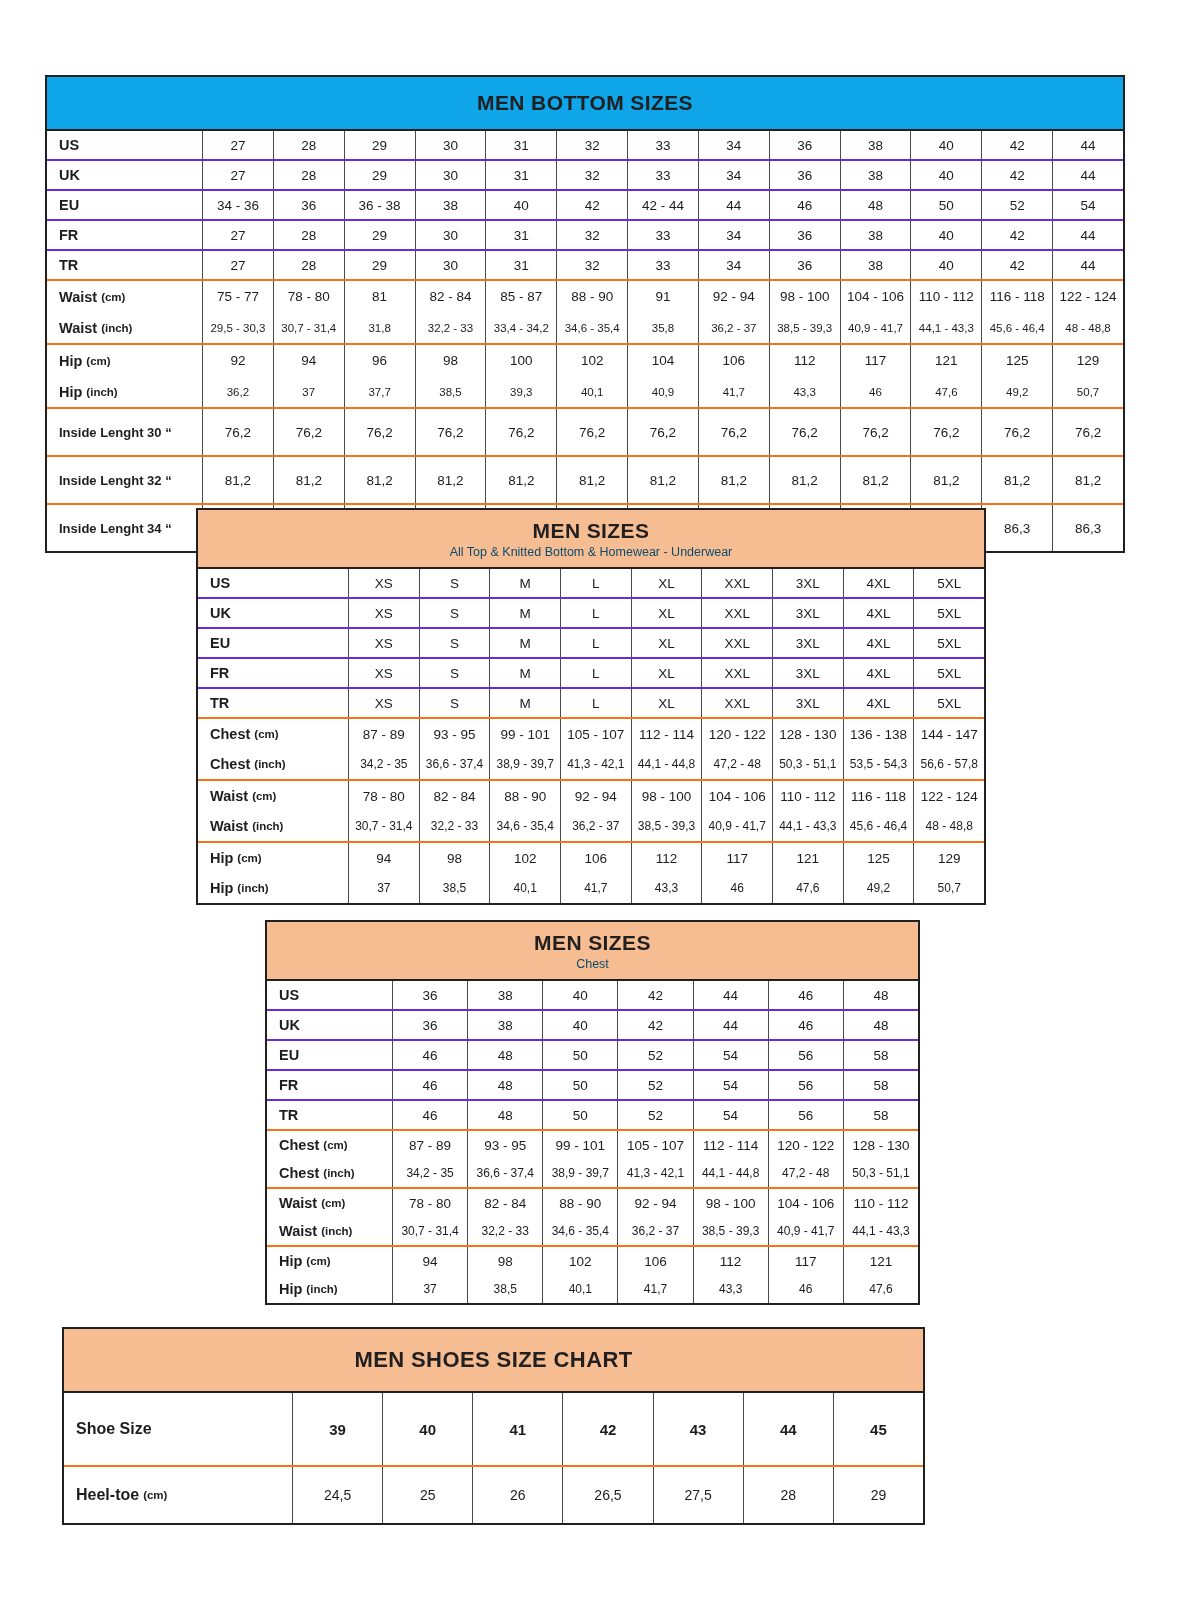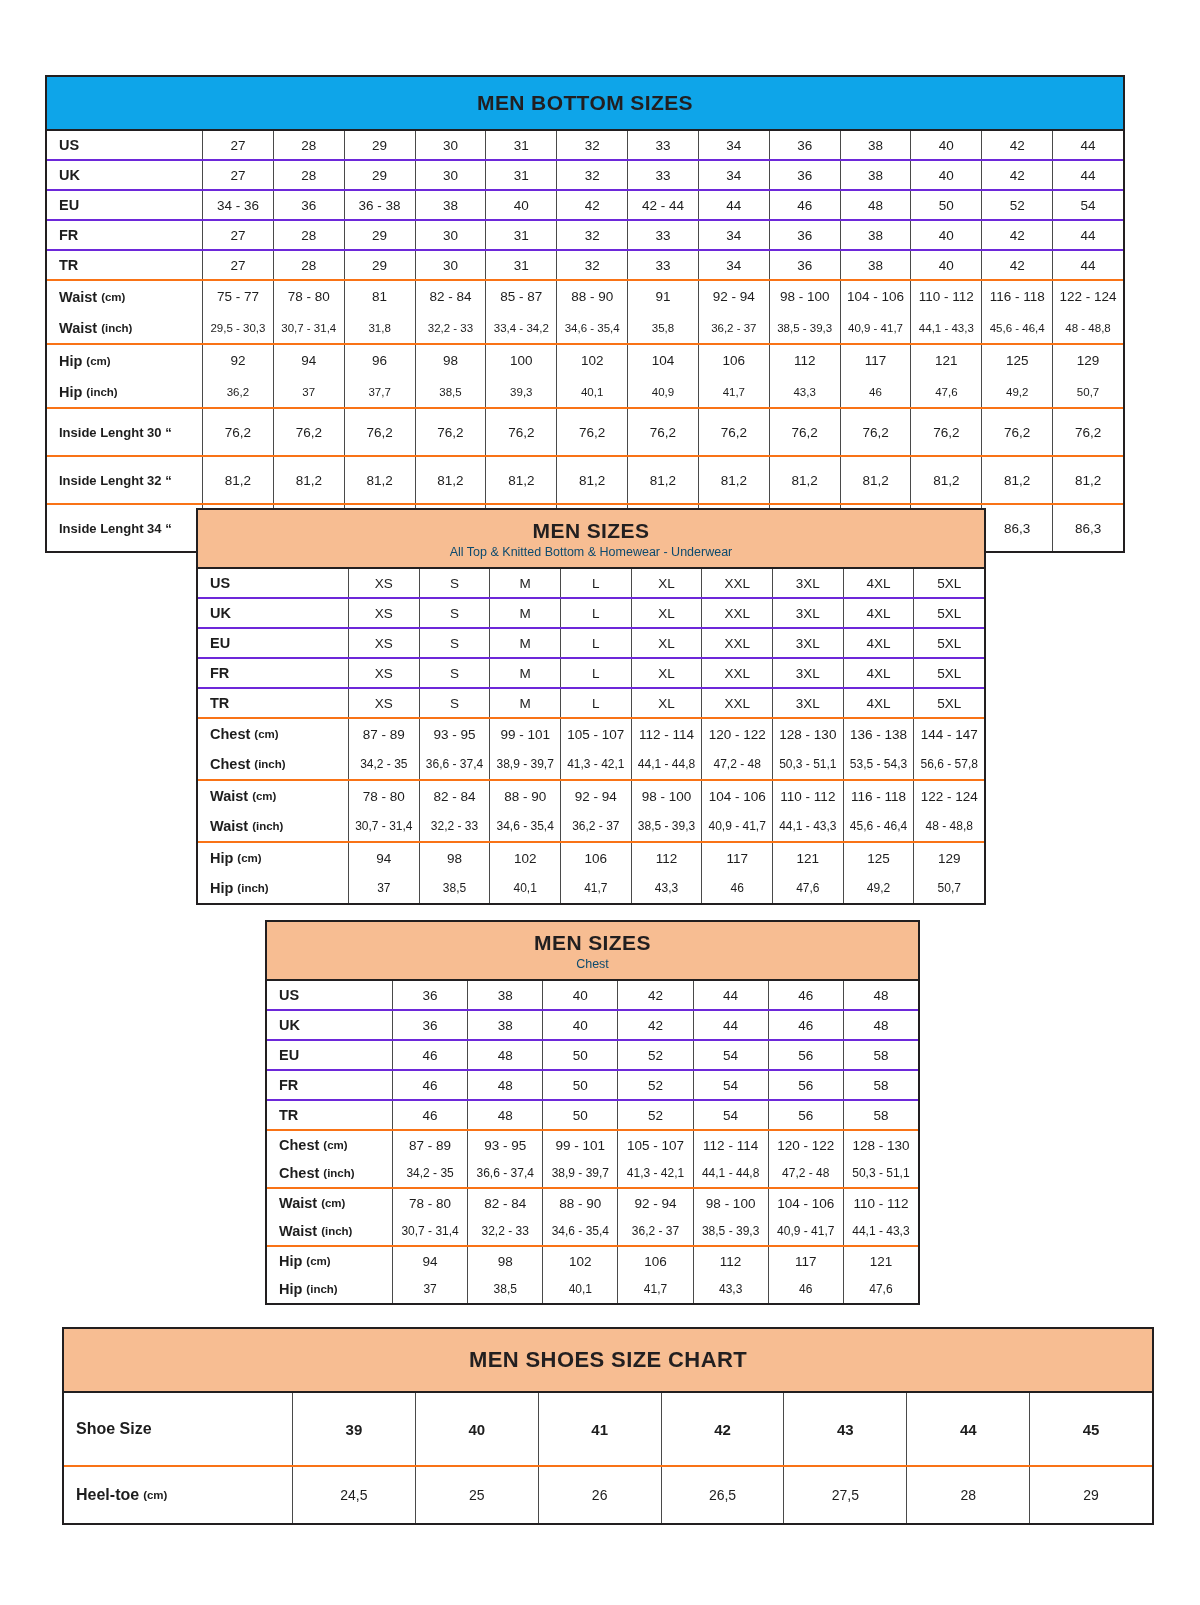--- a/index.html
+++ b/index.html
@@ -50,21 +50,21 @@
 
   
   .t3{left:265px;top:920px;width:655px;}
   .t3 .tbl-header{height:57px;}
   .t3 .label{width:125px;}
   .t3 .line{height:28px;}
   .t3 .line.kind-cm,.t3 .line.kind-inch{height:28px;}
   .t3 .line.kind-inch .cell{font-size:12px;}
 
   
-  .t4{left:62px;top:1327px;width:1092px;}
+  .t4{left:62px;top:1327px;width:863px;}
   .t4 .tbl-header{height:62px;}
   .t4 .tbl-title{font-size:22px;}
   .t4 .label{width:228px;font-size:16px;}
   .t4 .line.kind-shoe{height:72px;}
   .t4 .line.kind-shoe .cell{font-weight:bold;font-size:15px;}
   .t4 .line.kind-heel{height:56px;}
   .t4 .line.kind-heel .cell{font-size:14px;text-align:center;}
 </style>
 </head>
 <body>

